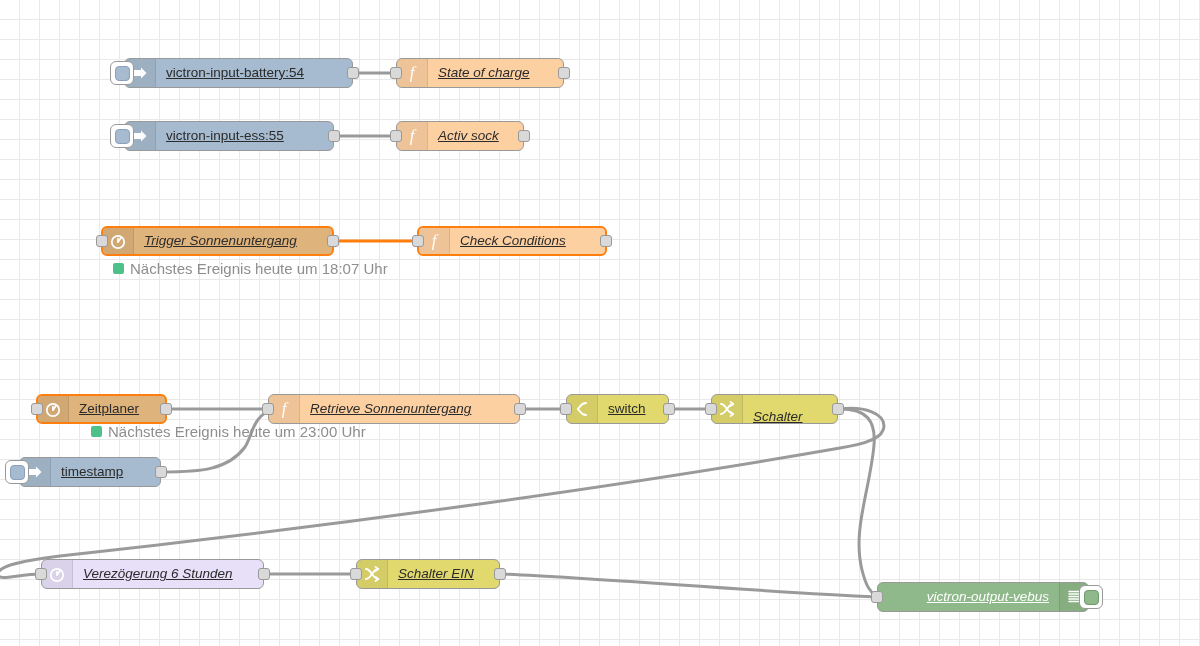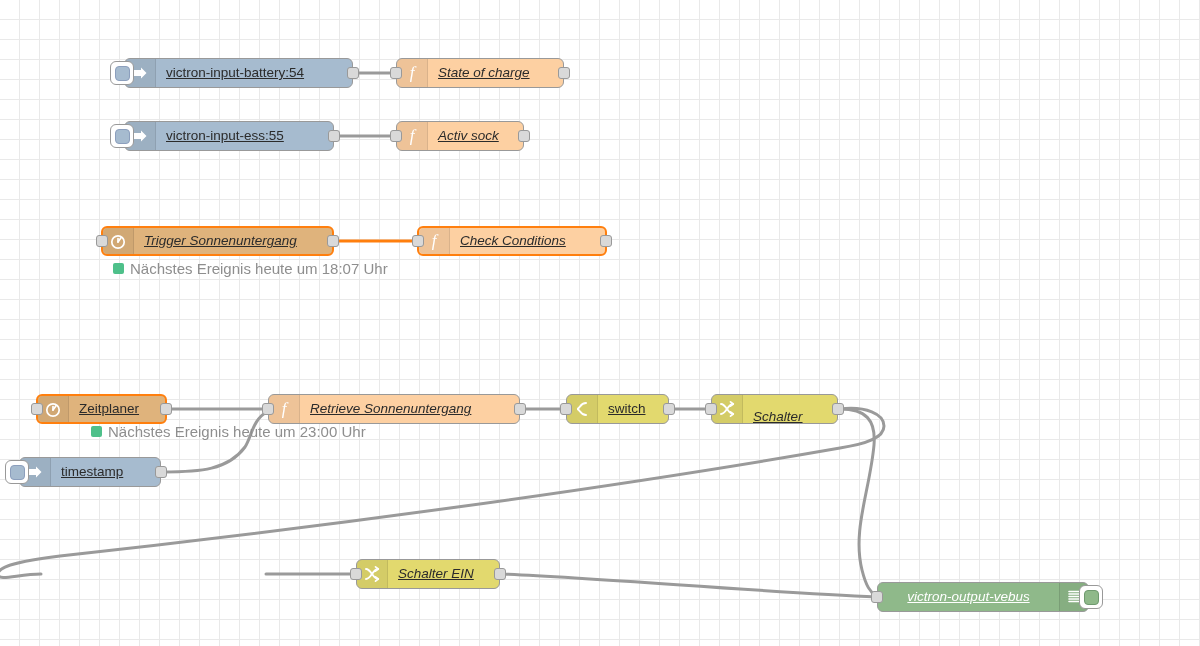--- a/index.html
+++ b/index.html
@@ -341,37 +341,49 @@
     </div>
     <div class="node-icon">
       <svg width="16" height="16" viewBox="0 0 16 16">
           <path d="M2 5 h7 V2.5 L14.5 8 L9 13.5 V11 H2 Z" fill="#ffffff"></path>
         </svg>
     </div>
     <div class="node-label">timestamp</div>
     <div class="port out"></div>
   </div>
 
+  <div class="node" style="left:41px; top:559px; width:223px; background:#e7e0f8;">
+    <div class="node-icon">
+      <svg width="18" height="18" viewBox="0 0 18 18">
+        <circle cx="9" cy="10" r="6.2" fill="none" stroke="#ffffff" stroke-width="1.7"></circle>
+        <path d="M9 10 L12.2 5.6" stroke="#ffffff" stroke-width="1.7" fill="none" stroke-linecap="round"></path>
+        <path d="M9 10 L9 6.5" stroke="#ffffff" stroke-width="1.7" fill="none" stroke-linecap="round"></path>
+      </svg>
+    </div>
+    <div class="node-label italic">Verezögerung 6 Stunden</div>
+    <div class="port in"></div>
+    <div class="port out"></div>
+  </div>
 
   <div class="node" style="left:356px; top:559px; width:144px; background:#e2d96e;">
     <div class="node-icon">
       <svg width="18" height="18" viewBox="0 0 18 18">
         <path d="M3 4 C 8 4 10 14 15 14" fill="none" stroke="#ffffff" stroke-width="1.9" stroke-linecap="round"></path>
         <path d="M3 14 C 8 14 10 4 15 4" fill="none" stroke="#ffffff" stroke-width="1.9" stroke-linecap="round"></path>
         <path d="M12.5 1.8 L15.3 4 L12.5 6.2" fill="none" stroke="#ffffff" stroke-width="1.7" stroke-linecap="round" stroke-linejoin="round"></path>
         <path d="M12.5 11.8 L15.3 14 L12.5 16.2" fill="none" stroke="#ffffff" stroke-width="1.7" stroke-linecap="round" stroke-linejoin="round"></path>
       </svg>
     </div>
     <div class="node-label italic">Schalter EIN</div>
     <div class="port in"></div>
     <div class="port out"></div>
   </div>
 
   <div class="node" style="left:877px; top:582px; width:212px; background:#8fb98a;">
-    <div class="node-label italic" style="text-align:center; color:#ffffff;">victron-output-vebus</div>
+    <div class="node-label italic" style="text-align:right; color:#ffffff;">victron-output-vebus</div>
     <div class="node-icon-right">
       <svg width="16" height="16" viewBox="0 0 16 16">
         <g stroke="#ffffff" stroke-width="1.6" stroke-linecap="round">
           <line x1="3" y1="2.5" x2="13" y2="2.5"></line>
           <line x1="3" y1="5" x2="13" y2="5"></line>
           <line x1="3" y1="7.5" x2="13" y2="7.5"></line>
           <line x1="3" y1="10" x2="13" y2="10"></line>
           <line x1="3" y1="12.5" x2="13" y2="12.5"></line>
         </g>
       </svg>

